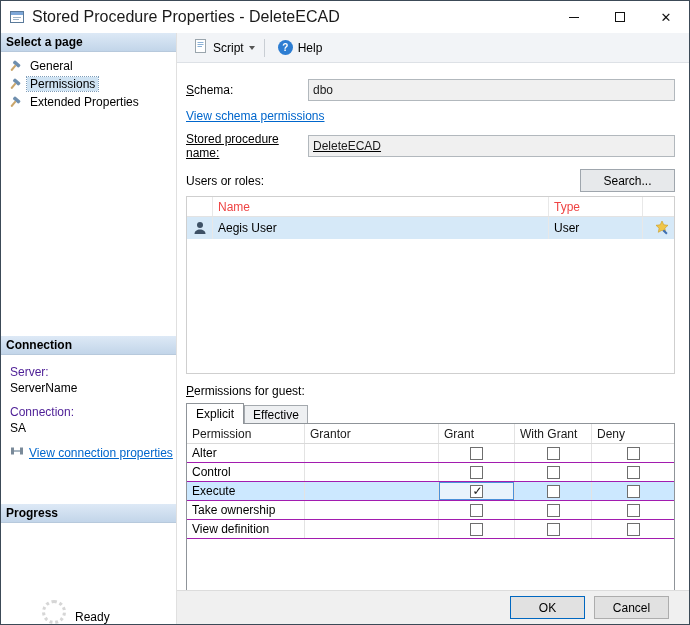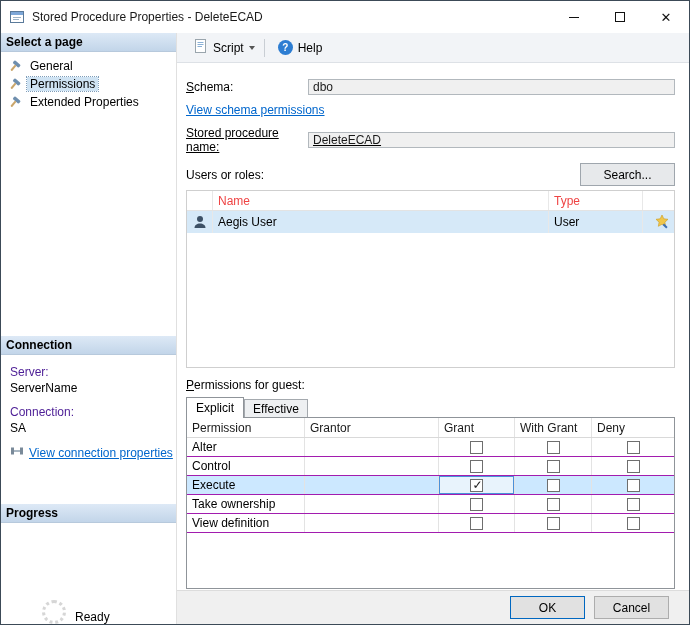--- a/index.html
+++ b/index.html
@@ -15,21 +15,21 @@
   }
 
   
   .titlebar {
     height: 32px; flex: none;
     display: flex; align-items: center;
     background: #fff;
     padding-left: 8px;
   }
   .app-icon { width: 16px; height: 16px; flex: none; display: inline-flex; }
-  .title-text { margin-left: 7px; flex: 1; font-size: 12px; color: #1a1a1a; }
+  .title-text { margin-left: 7px; flex: 1; font-size: 16px; color: #1a1a1a; }
   .win-controls { display: flex; height: 100%; }
   .win-btn { width: 46px; height: 100%; display: flex; align-items: center; justify-content: center; cursor: default; }
   .glyph-min { width: 10px; height: 1px; background: #111; display: block; }
   .glyph-max { width: 10px; height: 10px; border: 1px solid #111; display: block; }
   .glyph-close { font-size: 13px; color: #111; line-height: 1; }
 
   
   .bodyrow { flex: 1; display: flex; min-height: 0; }
 
   
@@ -75,21 +75,21 @@
     font-size: 10px; font-weight: bold;
     display: flex; align-items: center; justify-content: center;
   }
 
   .content { flex: 1; min-height: 0; padding-top: 16px; overflow: hidden; }
 
   .field-row { display: flex; align-items: center; margin: 0 14px 0 9px; }
   .field-label { width: 122px; flex: none; }
   .accel { text-decoration: underline; }
   .field-input {
-    flex: 1; height: 16px;
+    flex: 1; height: 22px;
     background: #f0f0f0;
     border: 1px solid #b2b8bd;
     font-family: "Liberation Sans", sans-serif;
     font-size: 12px; padding: 0 4px; color: #1a1a1a;
   }
   .link-row { margin: 8px 14px 0 9px; }
 
   .sp-row { margin-top: 9px; text-decoration: underline; }
 
   .users-row { display: flex; align-items: center; margin: 9px 14px 0 9px; }

